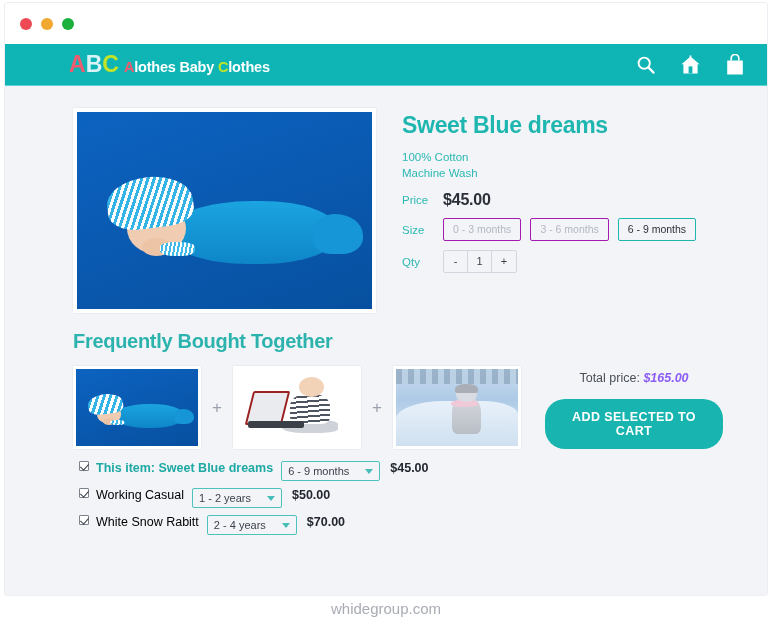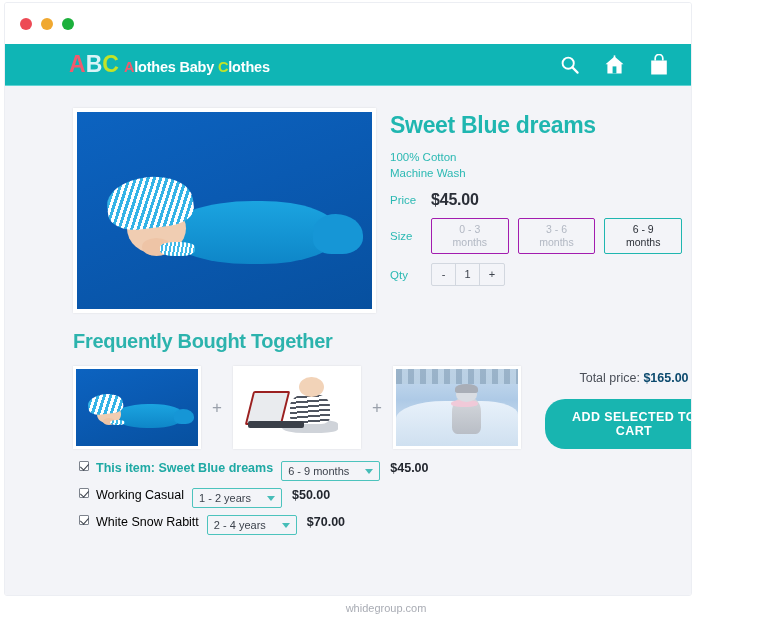--- a/index.html
+++ b/index.html
@@ -8,21 +8,21 @@
     width: 772px; height: 620px;
     background: #ffffff;
     font-family: "Liberation Sans", sans-serif;
     overflow: hidden;
   }
 
   
   .window {
     position: absolute;
     left: 4px; top: 2px;
-    width: 688px; height: 594px;
+    width: 764px; height: 594px;
     background: #ffffff;
     border: 1px solid #eceef3;
     border-radius: 3px;
     overflow: hidden;
   }
   .titlebar {
     height: 41px;
     background: #ffffff;
     display: flex;
     align-items: center;
@@ -106,21 +106,21 @@
   .bb-cuff {
     position:absolute; left:28%; top:66%; width:12%; height:7%;
     background: repeating-linear-gradient(100deg,#ffffff 0 2px,#3fb9e8 2px 4px);
     border-radius:40%;
   }
   .bb-hand {
     position:absolute; left:22%; top:64%; width:10%; height:9%;
     background:#eec4a6; border-radius:50%;
   }
 
-  .hero-info { padding-left: 14px; padding-top: 4px; }
+  .hero-info { padding-left: 26px; padding-top: 4px; }
   .prod-title {
     font-size: 23px; font-weight: bold; color: #1fb6b0;
     letter-spacing: -0.3px; margin: 0 0 10px 0;
   }
   .prod-sub { font-size: 11.5px; color: #2cb9b3; line-height: 16px; margin-bottom: 10px; }
 
   .field-row { display: flex; align-items: center; margin-bottom: 9px; }
   .field-label { width: 41px; font-size: 11.5px; color: #2cb9b3; flex: none; }
 
   .price-val { font-size: 16px; font-weight: bold; color: #2b2f38; letter-spacing: -0.2px; }
@@ -172,21 +172,21 @@
     background: repeating-linear-gradient(90deg,#8fa9c0 0 6px,#b9cfe2 6px 12px); opacity:.8; }
   .sn-kid-body { position:absolute; left:46%; top:36%; width:24%; height:48%;
     background: linear-gradient(180deg,#d5d8dd 0%,#b9bec6 100%); border-radius: 40% 40% 18% 18%; }
   .sn-kid-head { position:absolute; left:49%; top:24%; width:17%; height:19%; background:#d9dde3; border-radius:50%; }
   .sn-kid-hat { position:absolute; left:48%; top:19%; width:19%; height:12%; background:#a9aeb7; border-radius:50% 50% 20% 20%; }
   .sn-kid-scarf { position:absolute; left:45%; top:40%; width:22%; height:10%; background:#f0c9d8; border-radius:40%; }
 
   
   .fbt-right { margin-left: 24px; padding-top: 4px; }
   .total-line { font-size: 12.5px; color: #4a4f58; margin-bottom: 14px; text-align:center; }
-  .total-line b { color: #0c4a6e; }
+  .total-line b { color: #8b5cf6; font-style: italic; }
   .cart-btn {
     display:block; background: #18b5b0; color:#fff; border:none;
     font-family: inherit; font-size: 12.5px; font-weight: bold;
     letter-spacing: .4px; padding: 11px 20px; border-radius: 20px;
     width: 178px; cursor: pointer;
   }
 
   
   .cb-list { padding: 12px 0 0 74px; }
   .cb-row { display:flex; align-items:flex-start; margin-bottom: 7px; }
@@ -207,21 +207,21 @@
   .sel .sel-text { font-size: 11px; color: #3c424c; white-space: nowrap; }
   .sel .caret {
     margin-left: 16px; width:0; height:0;
     border-left:4px solid transparent; border-right:4px solid transparent;
     border-top:5px solid #46bdb8;
   }
   .cb-price { font-size: 12.5px; font-weight: bold; color:#22262e; }
   .pagefoot {
     position:absolute; left:4px; top:596px; width:764px; height:24px;
     display:flex; align-items:center; justify-content:center;
-    background:#ffffff; font-size: 11px; color:#a9acb4;
+    background:#ffffff; font-size: 15px; color:#a9acb4;
   }
 </style>
 </head>
 <body>
 
 <div class="window">
 
   <div class="titlebar">
     <span class="dot dot-red"></span>
     <span class="dot dot-yellow"></span>

